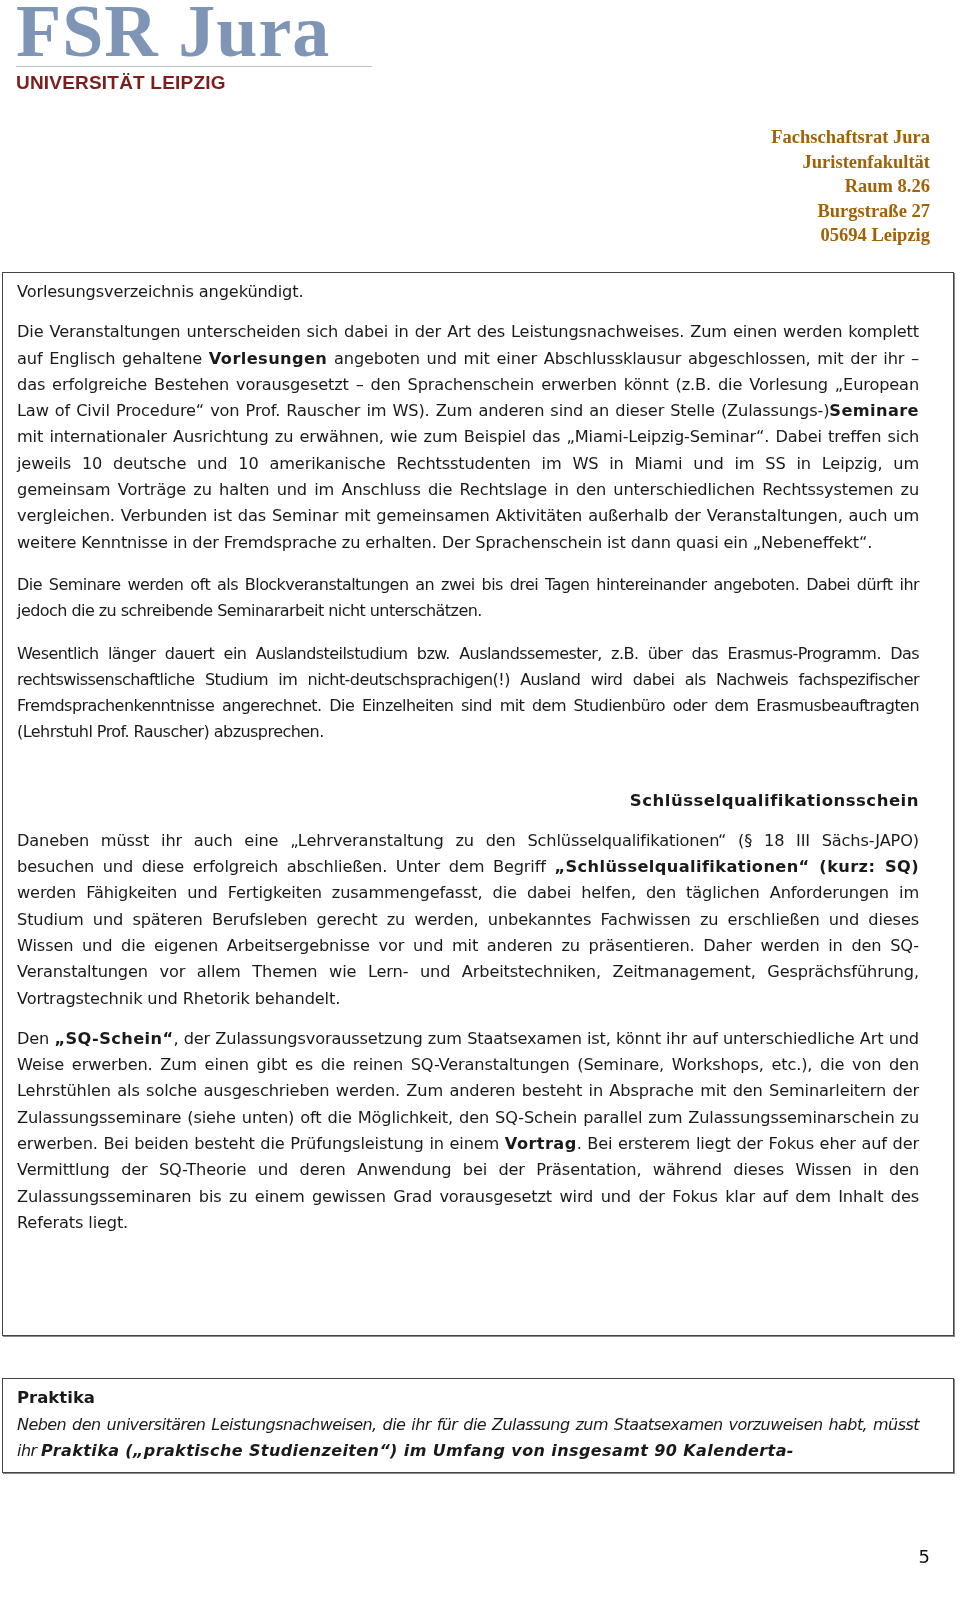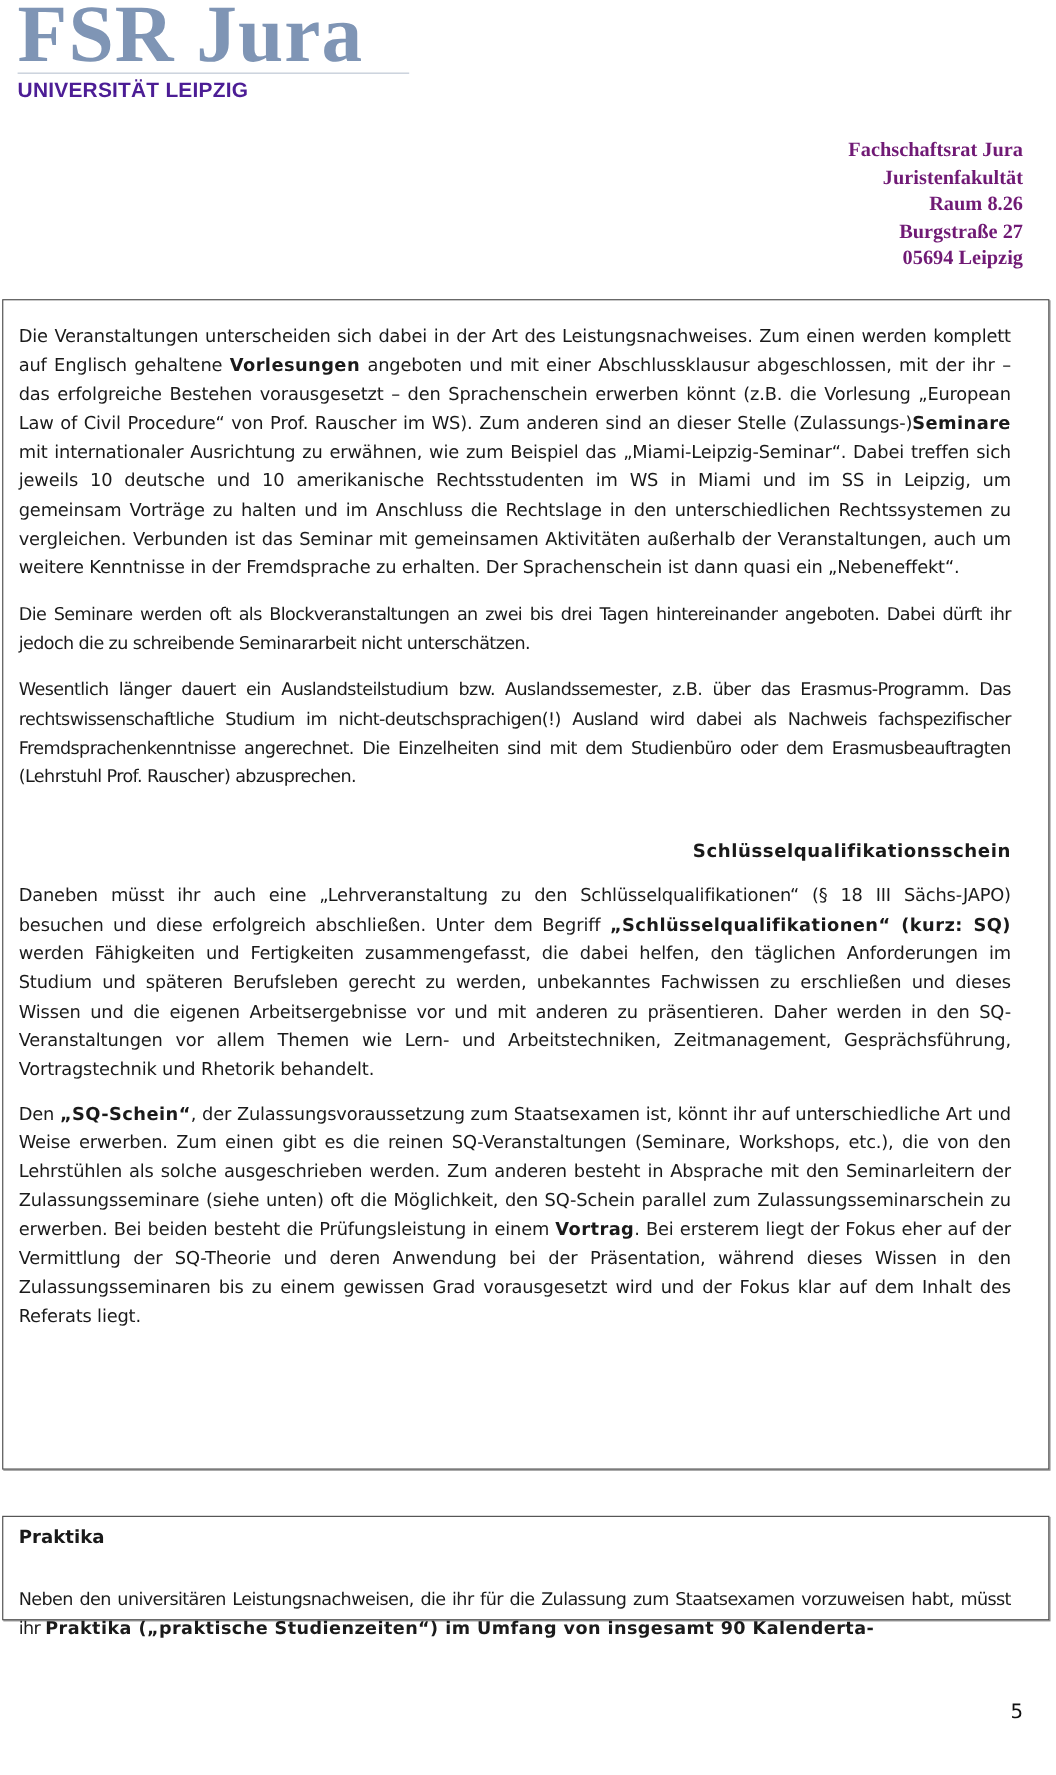--- a/index.html
+++ b/index.html
@@ -11,26 +11,26 @@
     position: absolute; left: 16px; top: -6px;
     font-family: "Liberation Serif", serif; font-weight: bold;
     font-size: 74px; line-height: 74px; color: #7f95b5; letter-spacing: 1px;
   }
   .logo-rule {
     position: absolute; left: 16px; top: 66px; width: 356px; height: 1px; background: #b8c2d0;
   }
   .uni {
     position: absolute; left: 16px; top: 72px;
     font-family: "Liberation Sans", sans-serif; font-weight: bold;
-    font-size: 19px; color: #4c1d95; letter-spacing: 0.2px;
+    font-size: 19px; color: #7f1d1d; letter-spacing: 0.2px;
   }
   .address {
     position: absolute; right: 30px; top: 125px; text-align: right;
     font-family: "Liberation Serif", serif; font-weight: bold;
-    font-size: 18.5px; line-height: 24.5px; color: #701a75;
+    font-size: 18.5px; line-height: 24.5px; color: #a16207;
   }
   .box {
     position: absolute; left: 2px; width: 952px;
     border: 1.5px solid #444444; box-sizing: border-box;
     background: #ffffff;
     box-shadow: 1px 1px 0 #888888;
   }
   .box1 { top: 272px; height: 1064px; }
   .box2 { top: 1378px; height: 95px; }
   .content { position: absolute; left: 14px; right: 34px; }
@@ -61,36 +61,37 @@
 <div class="address">
   <div>Fachschaftsrat Jura</div>
   <div>Juristenfakultät</div>
   <div>Raum 8.26</div>
   <div>Burgstraße 27</div>
   <div>05694 Leipzig</div>
 </div>
 
 <div class="box box1">
   <div class="content" style="top:6px;">
+    <p>Vorlesungsverzeichnis angekündigt.</p>
 
     <p style="margin-top:14px;"><span>Die Veranstaltungen unterscheiden sich dabei in der Art des Leistungsnachweises. Zum einen werden komplett auf Englisch gehaltene </span><b>Vorlesungen</b><span> angeboten und mit einer Abschlussklausur abgeschlossen, mit der ihr – das erfolgreiche Bestehen vorausgesetzt – den Sprachenschein erwerben könnt (z.B. die Vorlesung „European Law of Civil Procedure“ von Prof. Rauscher im WS). Zum anderen sind an dieser Stelle (Zulassungs-)</span><b>Seminare</b><span> mit internationaler Ausrichtung zu erwähnen, wie zum Beispiel das „Miami-Leipzig-Seminar“. Dabei treffen sich jeweils 10 deutsche und 10 amerikanische Rechtsstudenten im WS in Miami und im SS in Leipzig, um gemeinsam Vorträge zu halten und im Anschluss die Rechtslage in den unterschiedlichen Rechtssystemen zu vergleichen. Verbunden ist das Seminar mit gemeinsamen Aktivitäten außerhalb der Veranstaltungen, auch um weitere Kenntnisse in der Fremdsprache zu erhalten. Der Sprachenschein ist dann quasi ein „Nebeneffekt“.</span></p>
 
     <p class="narrow" style="margin-top:16px;">Die Seminare werden oft als Blockveranstaltungen an zwei bis drei Tagen hintereinander angeboten. Dabei dürft ihr jedoch die zu schreibende Seminararbeit nicht unterschätzen.</p>
 
 
     <p class="narrow" style="margin-top:16px;">Wesentlich länger dauert ein Auslandsteilstudium bzw. Auslandssemester, z.B. über das Erasmus-Programm. Das rechtswissenschaftliche Studium im nicht-deutschsprachigen(!) Ausland wird dabei als Nachweis fachspezifischer Fremdsprachenkenntnisse angerechnet. Die Einzelheiten sind mit dem Studienbüro oder dem Erasmusbeauftragten (Lehrstuhl Prof. Rauscher) abzusprechen.</p>
 
     <h3 style="margin-top:42px;text-align:right;">Schlüsselqualifikationsschein</h3>
 
     <p style="margin-top:14px;"><span>Daneben müsst ihr auch eine „Lehrveranstaltung zu den Schlüsselqualifikationen“ (§ 18 III Sächs-JAPO) besuchen und diese erfolgreich abschließen. Unter dem Begriff </span><b>„Schlüsselqualifikationen“ (kurz: SQ)</b><span> werden Fähigkeiten und Fertigkeiten zusammengefasst, die dabei helfen, den täglichen Anforderungen im Studium und späteren Berufsleben gerecht zu werden, unbekanntes Fachwissen zu erschließen und dieses Wissen und die eigenen Arbeitsergebnisse vor und mit anderen zu präsentieren. Daher werden in den SQ-Veranstaltungen vor allem Themen wie Lern- und Arbeitstechniken, Zeitmanagement, Gesprächsführung, Vortragstechnik und Rhetorik behandelt.</span></p>
 
     <p style="margin-top:14px;"><span>Den </span><b>„SQ-Schein“</b><span>, der Zulassungsvoraussetzung zum Staatsexamen ist, könnt ihr auf unterschiedliche Art und Weise erwerben. Zum einen gibt es die reinen SQ-Veranstaltungen (Seminare, Workshops, etc.), die von den Lehrstühlen als solche ausgeschrieben werden. Zum anderen besteht in Absprache mit den Seminarleitern der Zulassungsseminare (siehe unten) oft die Möglichkeit, den SQ-Schein parallel zum Zulassungsseminarschein zu erwerben. Bei beiden besteht die Prüfungsleistung in einem </span><b>Vortrag</b><span>. Bei ersterem liegt der Fokus eher auf der Vermittlung der SQ-Theorie und deren Anwendung bei der Präsentation, während dieses Wissen in den Zulassungsseminaren bis zu einem gewissen Grad vorausgesetzt wird und der Fokus klar auf dem Inhalt des Referats liegt.</span></p>
   </div>
 </div>
 
 <div class="box box2">
   <div class="content" style="top:6px;">
     <h3 class="sans-narrow">Praktika</h3>
-    <p class="narrow" style="margin-top:30px;"><span>Neben den universitären Leistungsnachweisen, die ihr für die Zulassung zum Staatsexamen vorzuweisen habt, müsst ihr </span><b>Praktika („praktische Studienzeiten“) im Umfang von insgesamt 90 Kalenderta-</b></p>
+    <p class="narrow" style="margin-top:1px;font-style:italic;"><span>Neben den universitären Leistungsnachweisen, die ihr für die Zulassung zum Staatsexamen vorzuweisen habt, müsst ihr </span><b>Praktika („praktische Studienzeiten“) im Umfang von insgesamt 90 Kalenderta-</b></p>
   </div>
 </div>
 
 <div class="page-num">5</div>
 
 </body></html>

